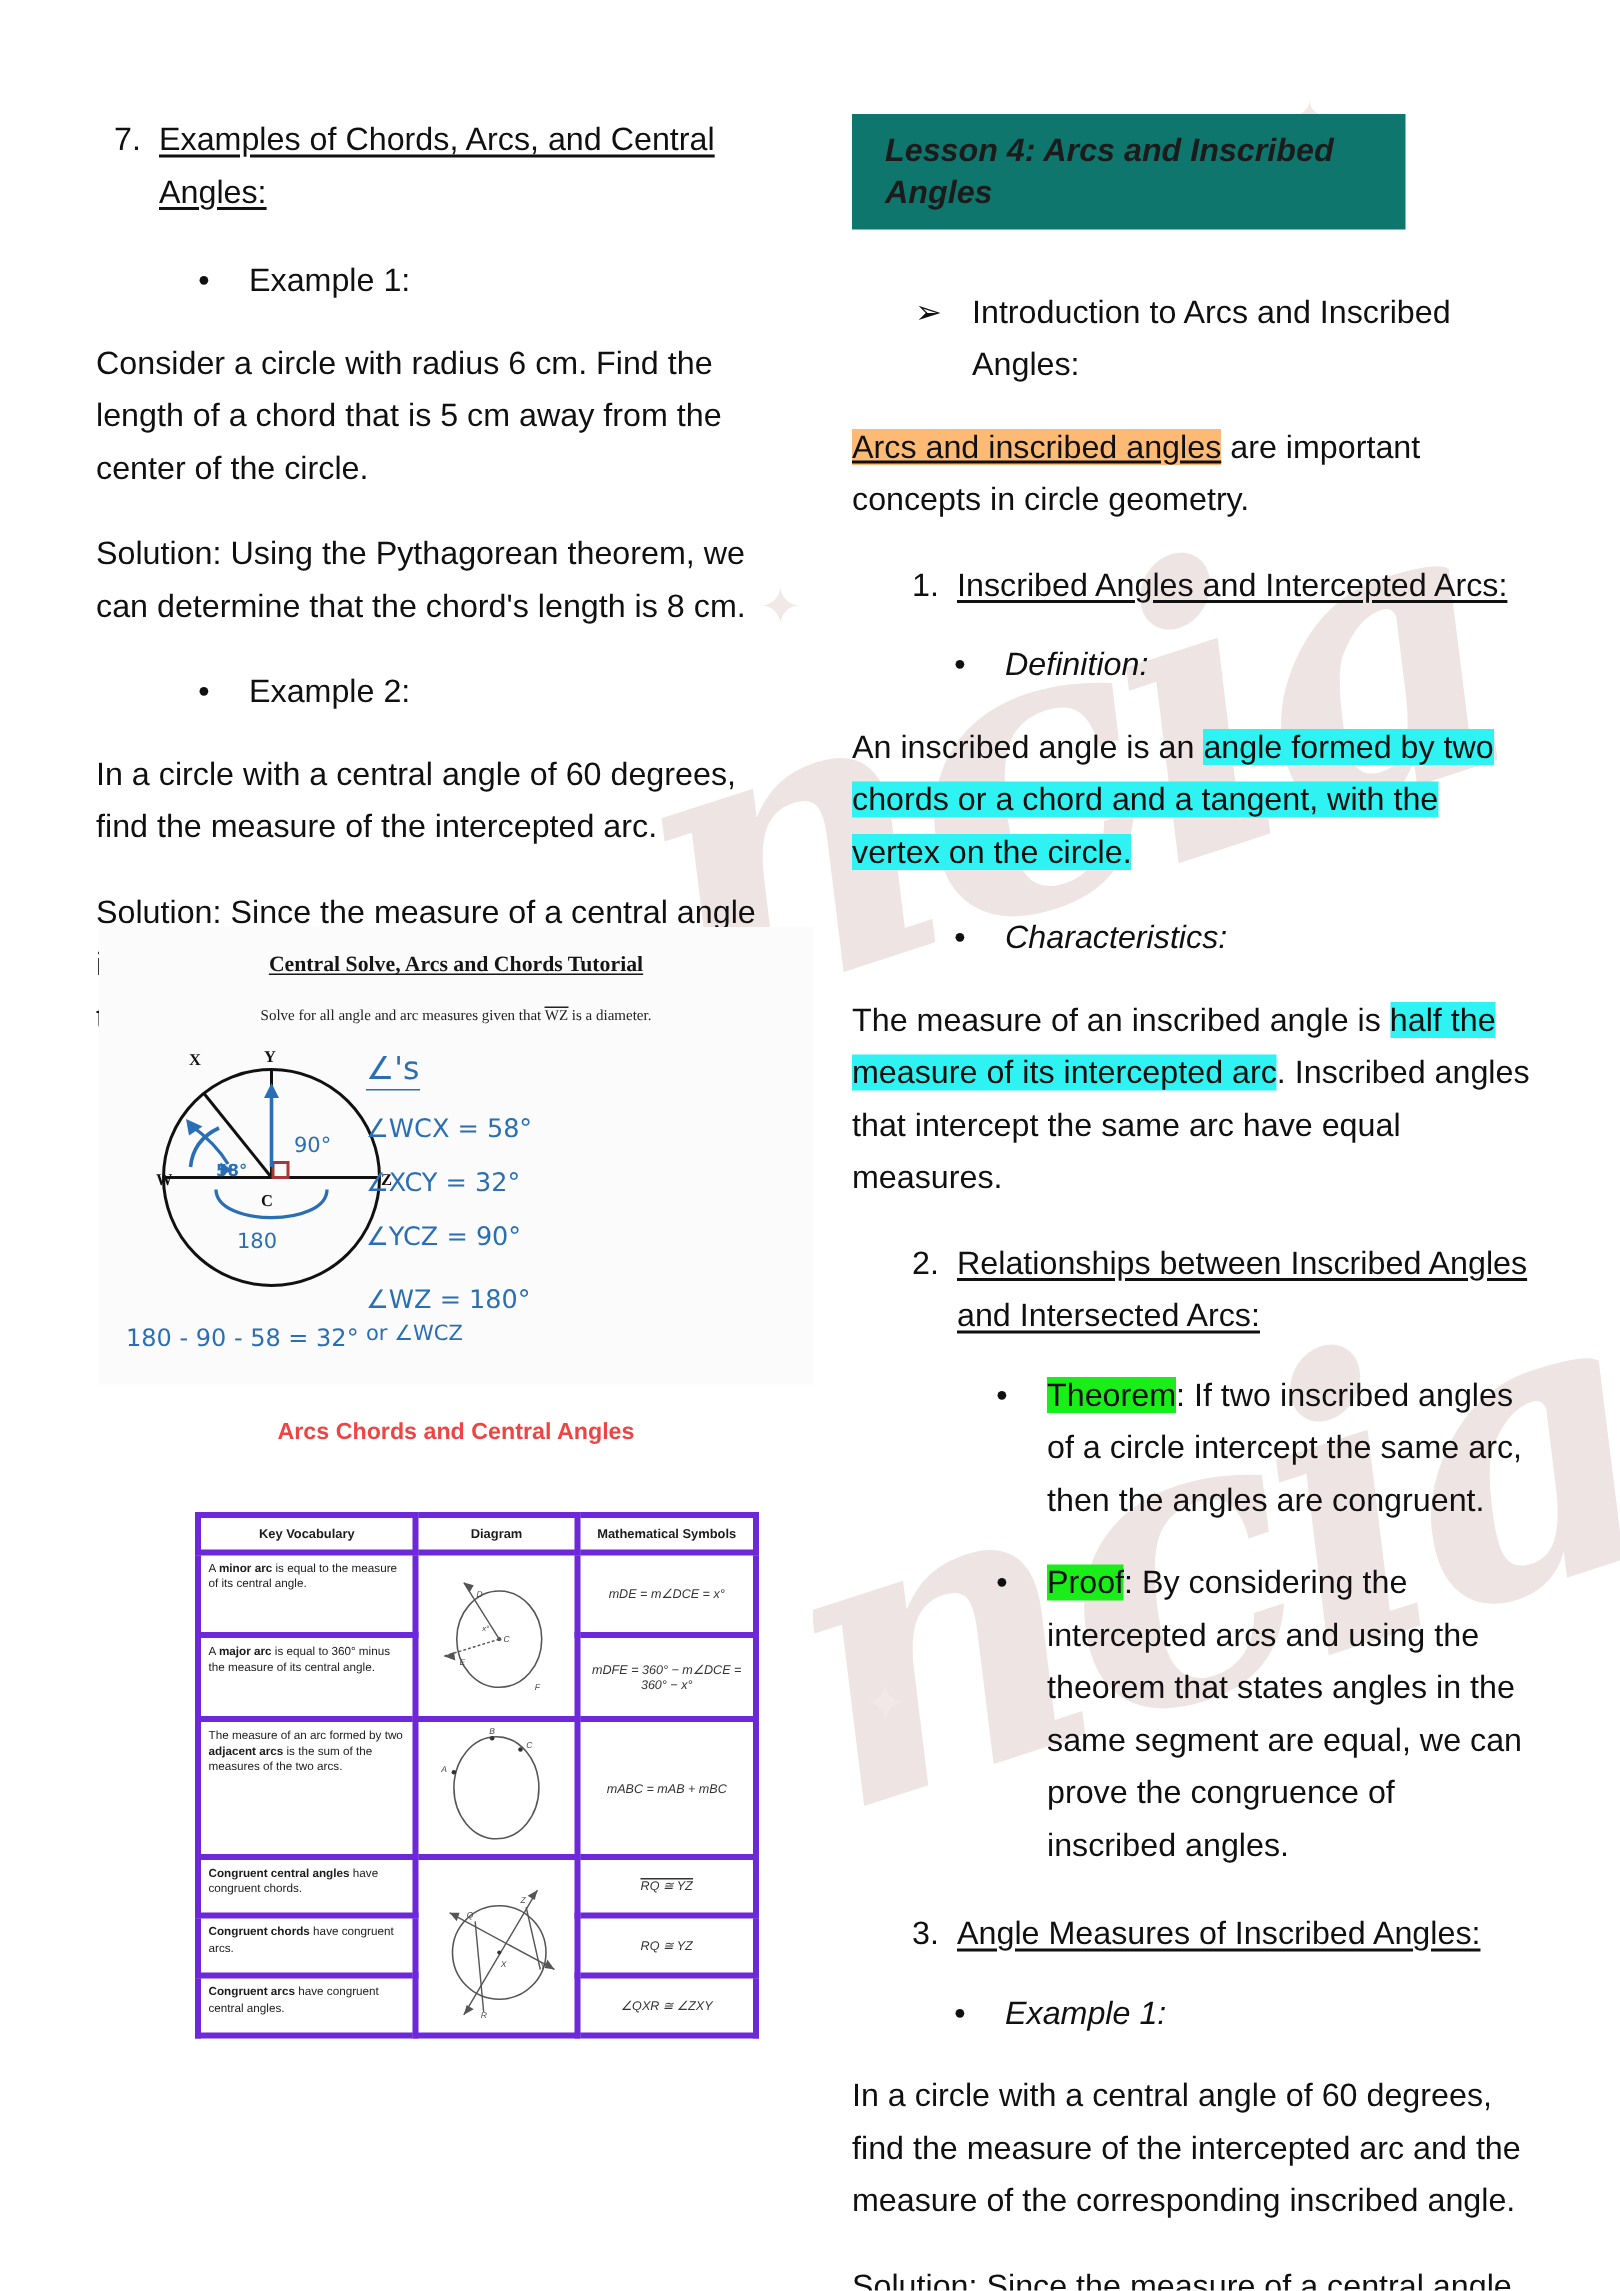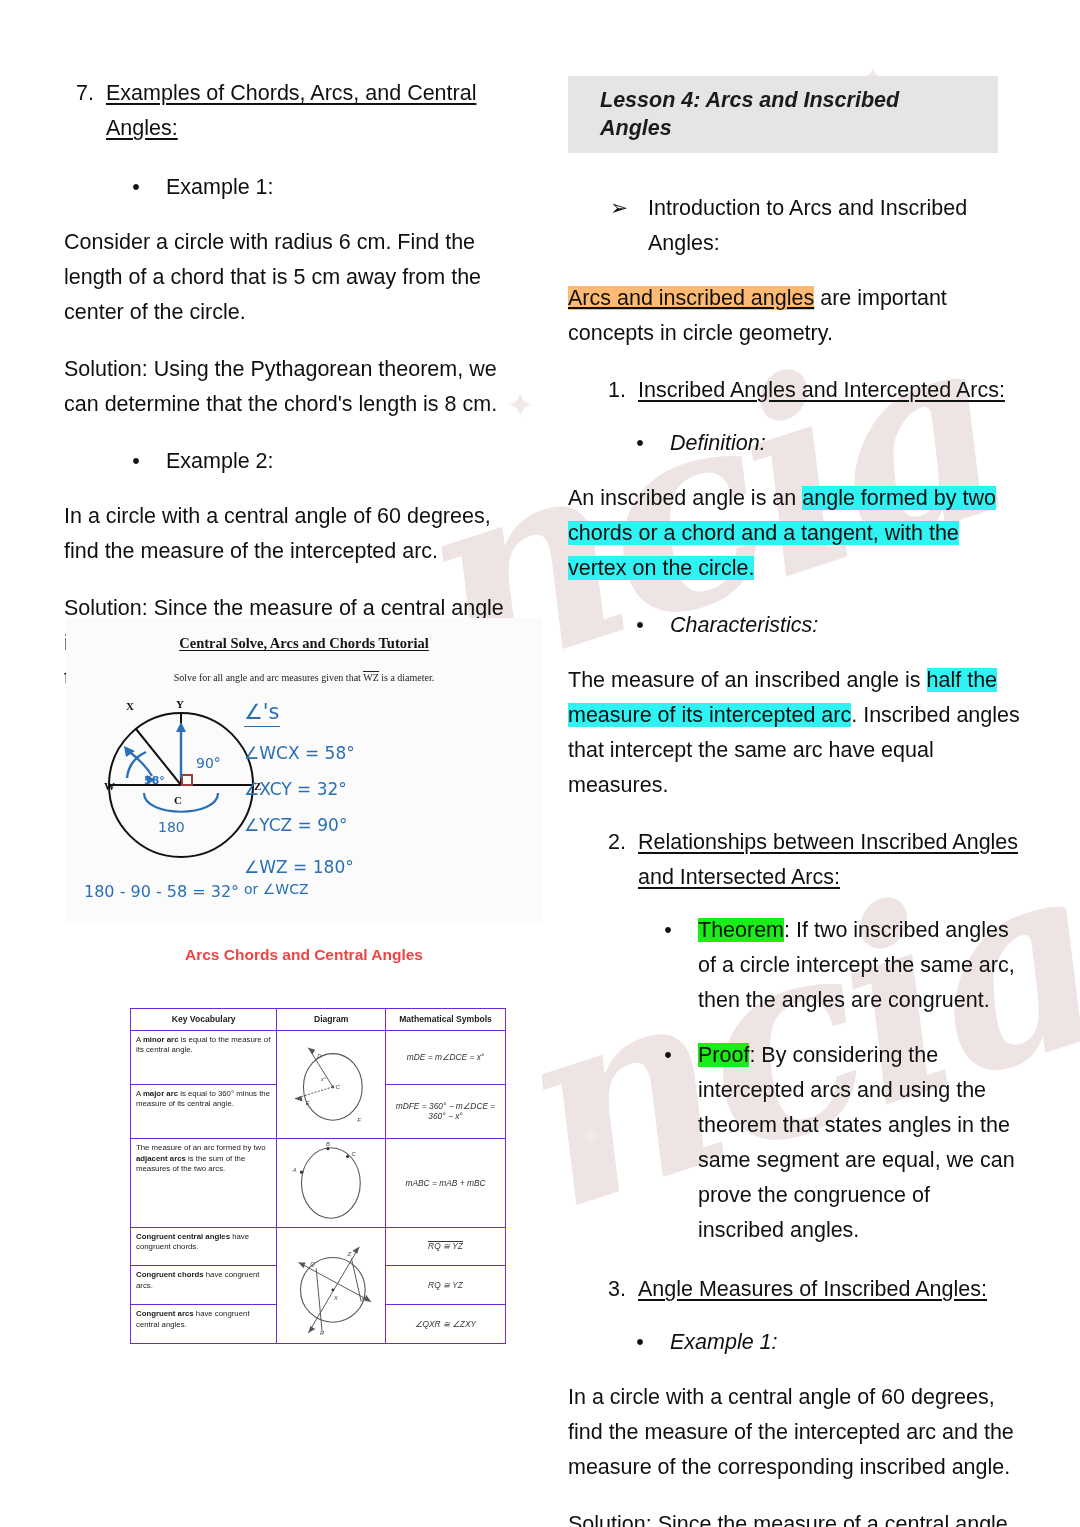--- a/index.html
+++ b/index.html
@@ -70,30 +70,30 @@
     margin:0 0 20px 0;
   }
   .arrow-item .marker{width:46px;flex:0 0 46px;text-align:left;padding-left:8px;box-sizing:border-box;}
   .arrow-item .body{flex:1;}
 
   
   .hl-yellow{background:#fdba74;text-decoration:underline;}
   .hl-cyan{background:#2ff2f2;}
   .hl-green{background:#19ee19;margin-top:47px;}
   .hl-pink{
-    background:#e5e5e5;
+    background:#0f766e;
     display:inline-block;
-    padding:10px 26px 11px 32px;
+    padding:10px 26px 11px 22px;
     font-style:italic;
     font-weight:700;
     font-size:21.5px;
     line-height:28px;
     color:#1b1b1b;
     box-sizing:border-box;
-    width:430px;
+    width:369px;
   }
   
   #fig1{
     position:absolute;left:2px;top:618px;width:476px;height:305px;
     background:#fbfbfb;
   }
   #fig1 .f1-title{
     position:absolute;top:17px;left:0;width:100%;
     text-align:center;
     font-family:"Liberation Serif", serif;
@@ -124,21 +124,21 @@
     position:absolute;top:8px;left:0;width:100%;text-align:center;
     font-weight:700;font-size:15.5px;color:#ef4444;
   }
   #fig2 table{
     position:absolute;top:70px;left:64px;width:376px;
     border-collapse:collapse;
     font-size:7.8px;line-height:10.5px;color:#1b1b1b;
     table-layout:fixed;
   }
   #fig2 th,#fig2 td{
-    border:1px solid #6d28d9;
+    border:4px solid #6d28d9;
     padding:4px 5px;
     vertical-align:top;
   }
   #fig2 th{text-align:center;font-weight:700;font-size:8.6px;padding:5px 4px;}
   #fig2 td.sym{text-align:center;vertical-align:middle;font-style:italic;font-size:8.4px;color:#333;}
   #fig2 td.dia{padding:0;}
   #fig2 .b{font-weight:700;}
   #fig2 .ob{border-top:1px solid #333;display:inline-block;line-height:1.05;}
 </style>
 </head>

